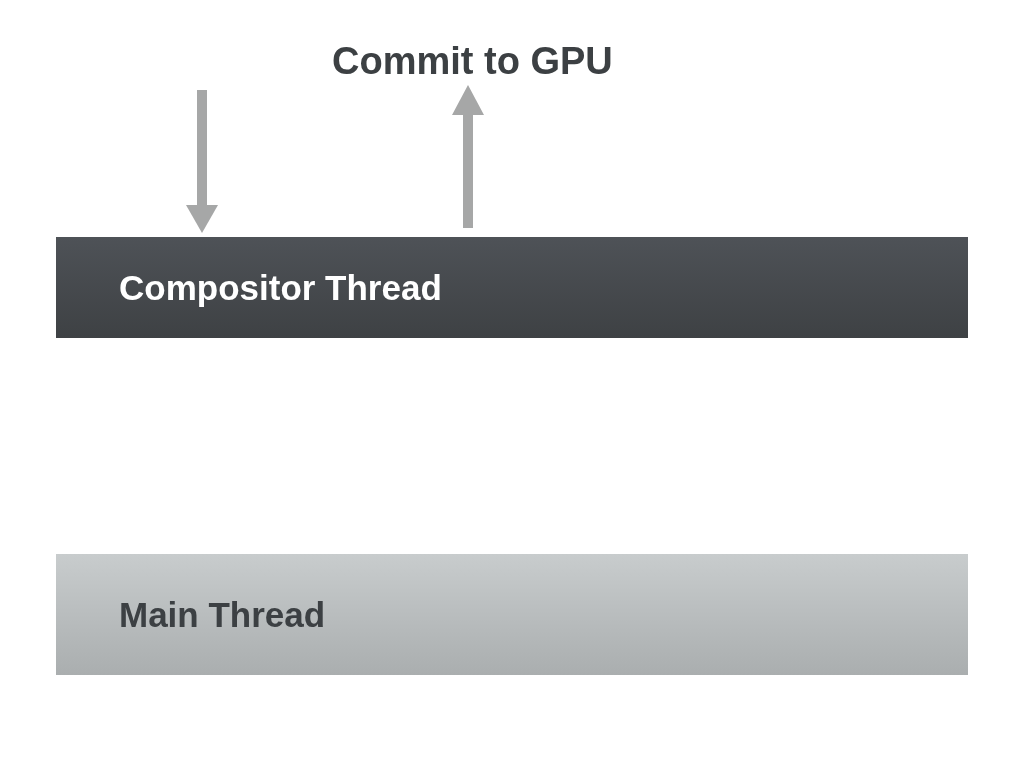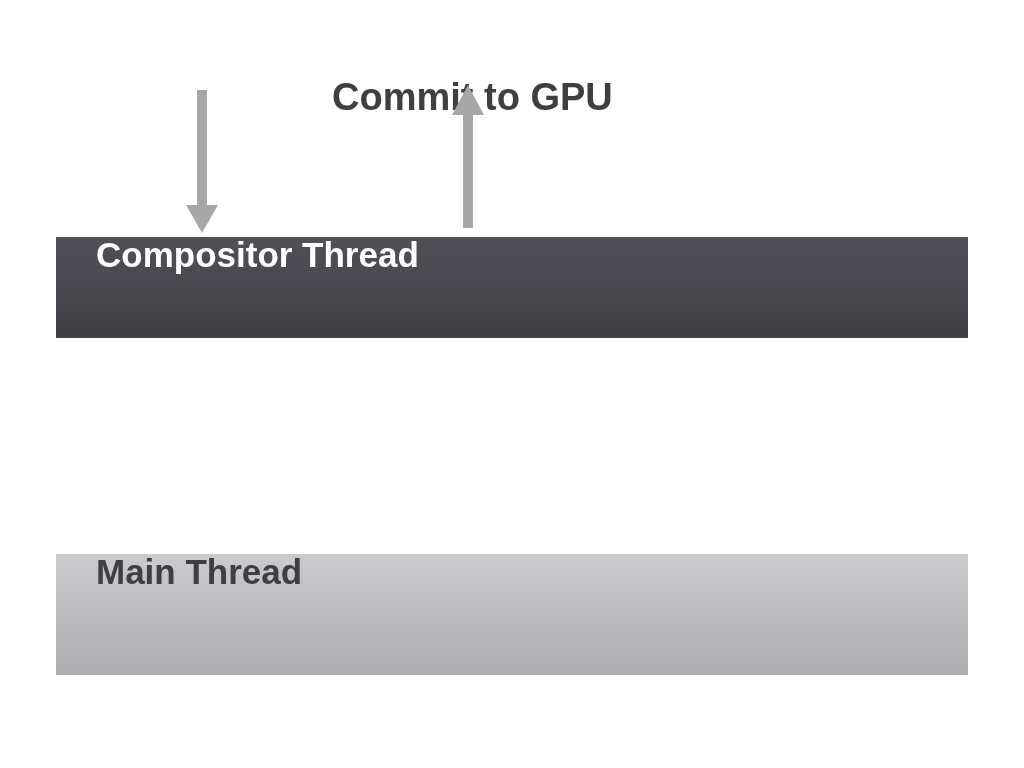--- a/index.html
+++ b/index.html
@@ -18,21 +18,21 @@
   .annotation-label {
     position: absolute;
     font-size: 38px;
     font-weight: bold;
     line-height: 1;
     color: var(--label-text, #3c4043);
     white-space: nowrap;
     letter-spacing: 0px;
   }
   #user-touch-label  { left: 104px; top: 42px; }
-  #commit-gpu-label  { left: 332px; top: 42px; margin-top: 36px; }
+  #commit-gpu-label  { left: 332px; top: 42px; }
 
   
   .arrow { position: absolute; }
   .arrow .shaft {
     position: absolute;
     width: 10px;
     background: var(--arrow, #a6a7a7);
   }
   .arrow .head {
     position: absolute;
@@ -58,21 +58,22 @@
     border-bottom: 30px solid var(--arrow, #a6a7a7);
   }
   #arrow-up .shaft { left: 11px; top: 29px; height: 114px; }
 
   
   .lane {
     position: absolute;
     left: 56px;
     width: 912px;
     display: flex;
-    padding-left: 40px;
+    align-items: center;
+    padding-left: 63px;
   }
   .lane-label {
     font-size: 35px;
     font-weight: bold;
     line-height: 1;
     white-space: nowrap;
   }
   #compositor-lane {
     top: 237px;
     height: 101px;

